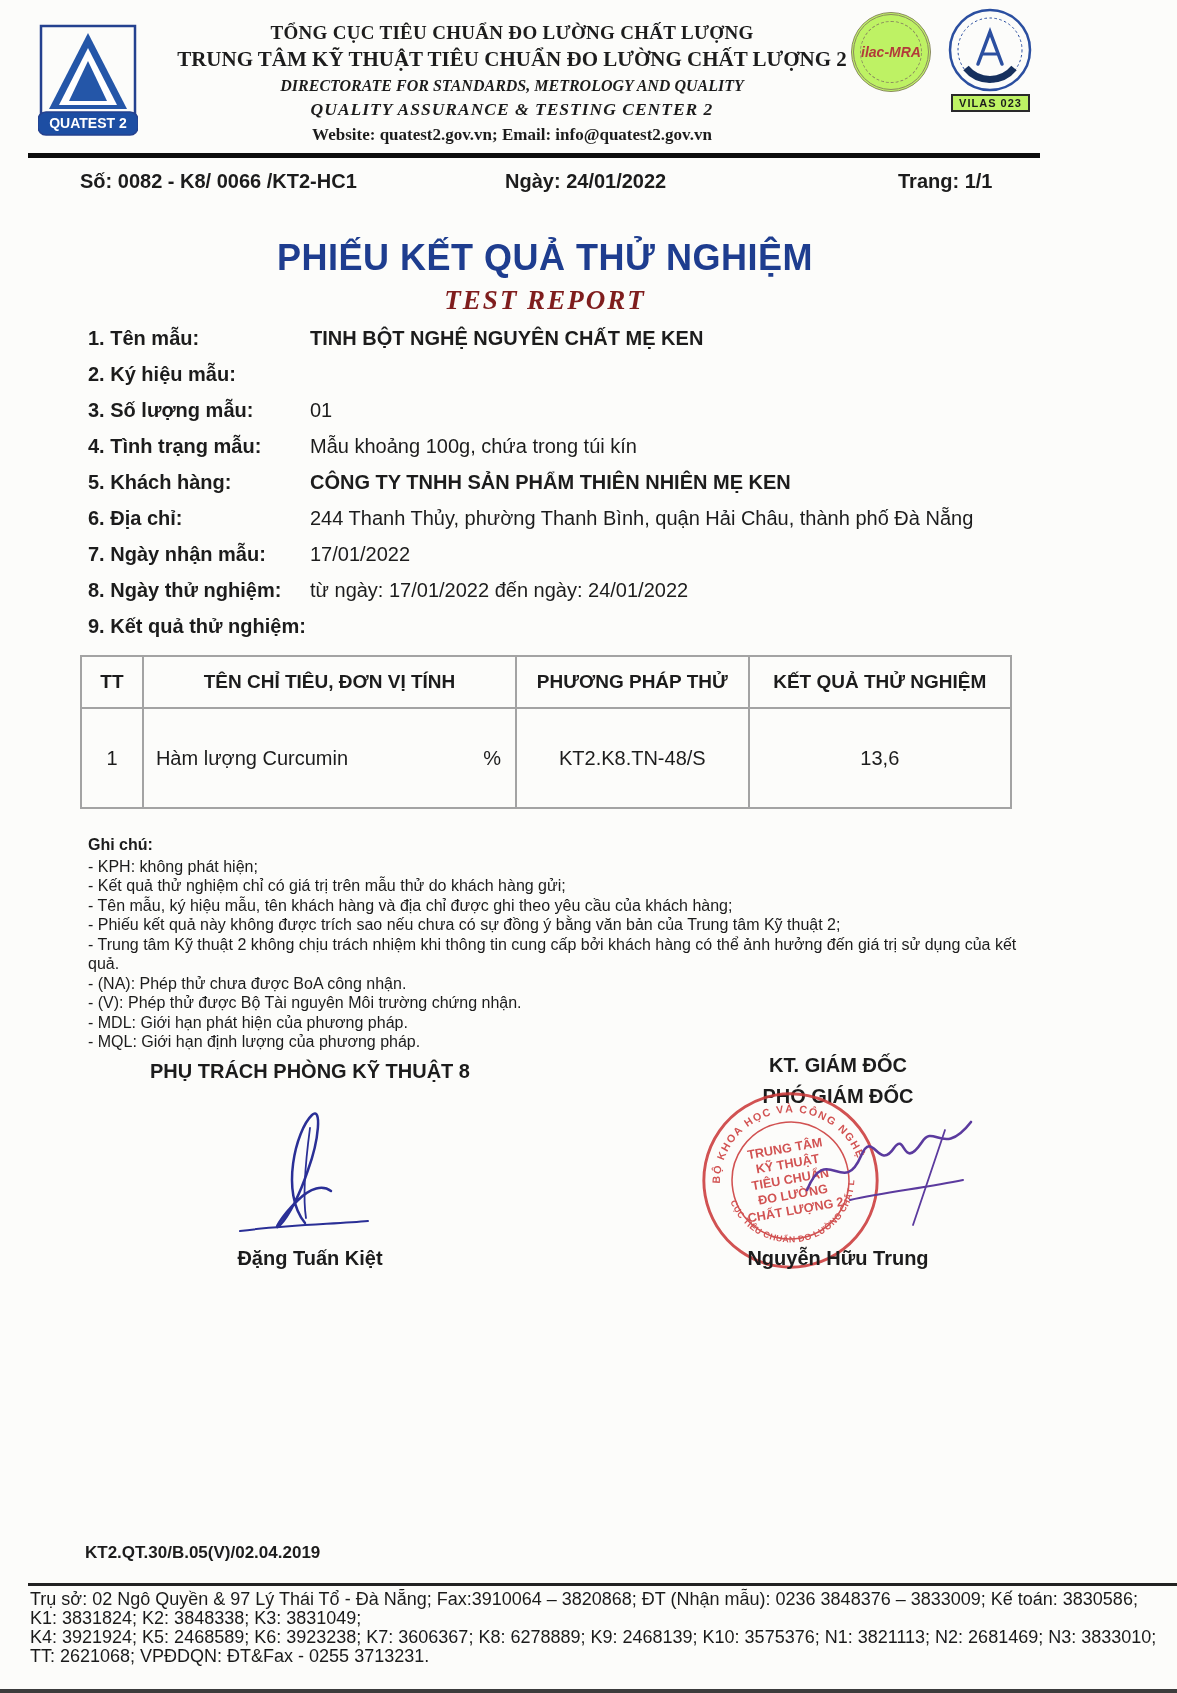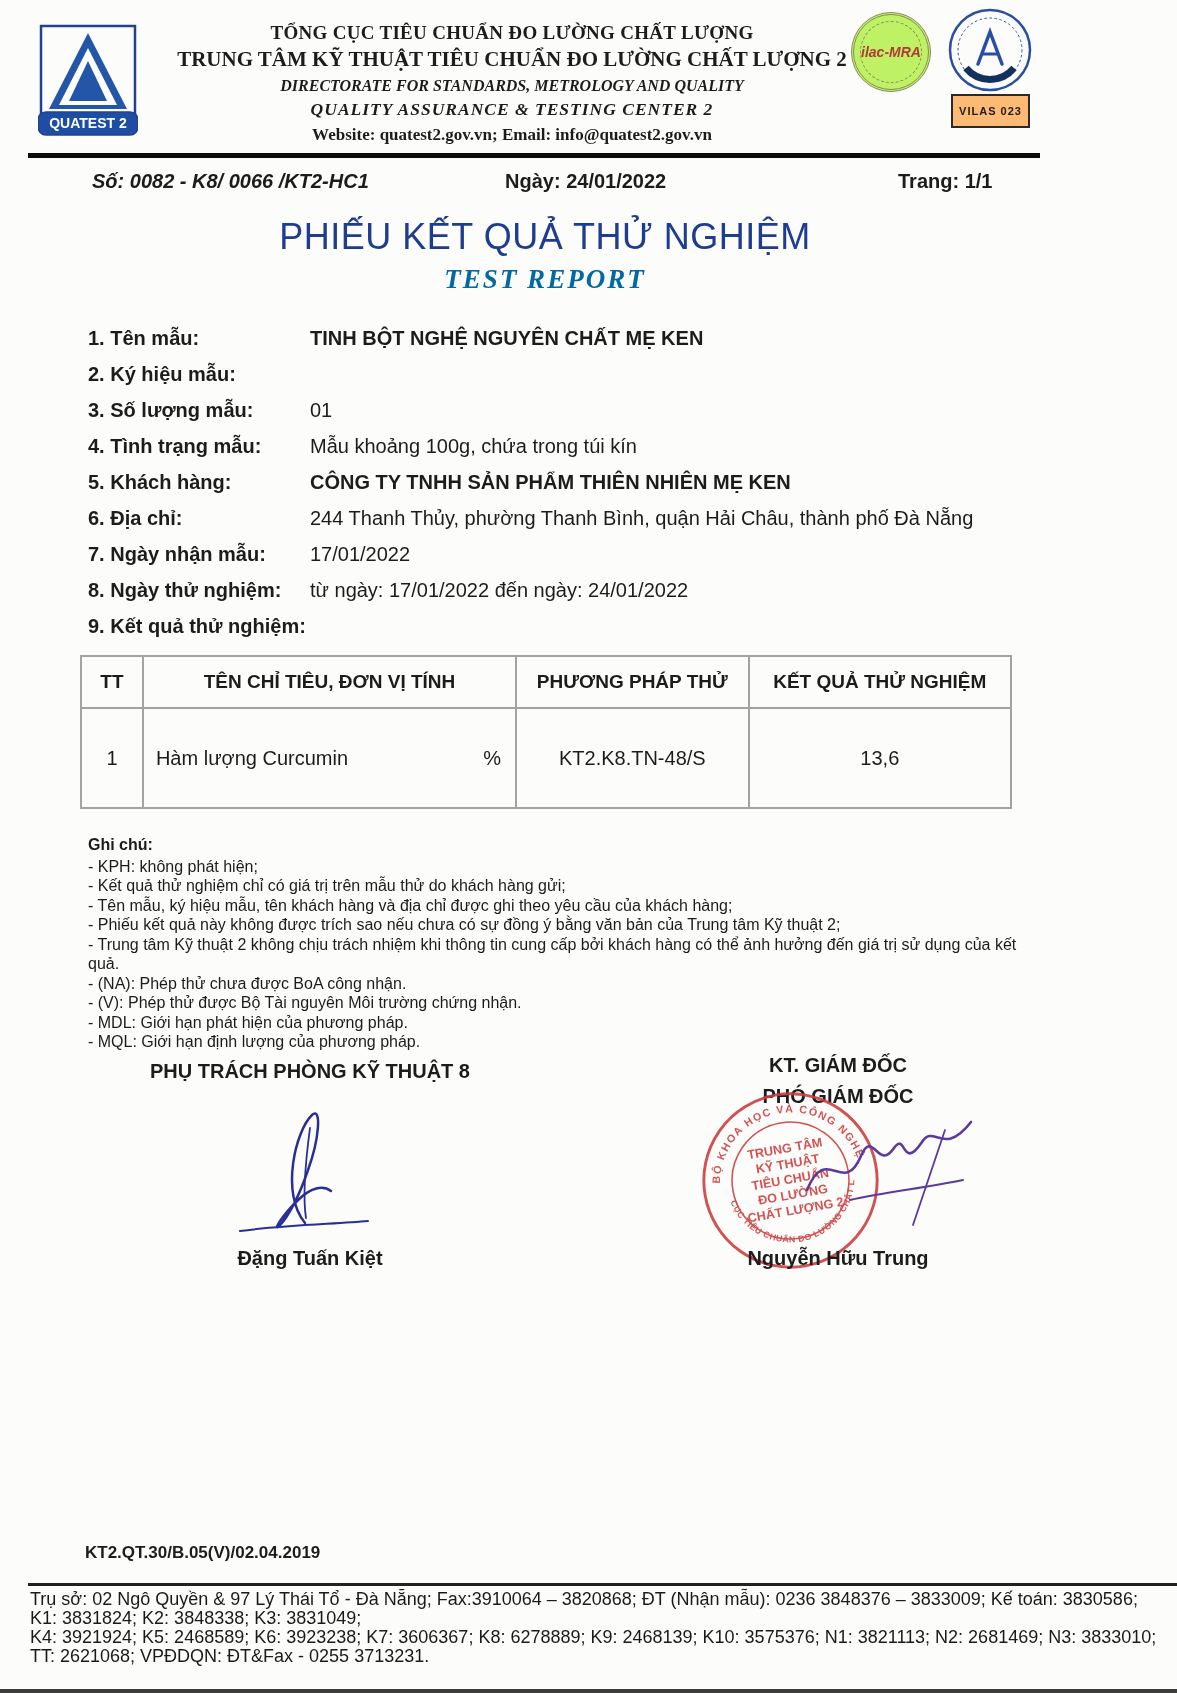--- a/index.html
+++ b/index.html
@@ -17,34 +17,34 @@
   .hl2 { font-size:21px; font-weight:bold; margin-top:3px; }
   .hl3 { font-size:16px; font-weight:bold; font-style:italic; margin-top:5px; }
   .hl4 { font-size:17.5px; font-weight:bold; font-style:italic; letter-spacing:1px; margin-top:4px; }
   .hl5 { font-size:17px; font-weight:bold; margin-top:5px; }
   .seal-ilac { position:absolute; left:851px; top:12px; width:80px; height:80px;
                border:3px double #8a8a60; border-radius:50%;
                display:flex; align-items:center; justify-content:center; background:#bef264; }
   .seal-ilac .ring { position:absolute; inset:6px; border:1px dashed #8a8a60; border-radius:50%; }
   .seal-ilac span { font-size:14px; font-weight:bold; color:#b23a3a; font-style:italic; }
   .seal-accred { position:absolute; left:948px; top:8px; width:84px; height:84px; }
-  .vilas-box { position:absolute; left:951px; top:94px; width:79px; height:34px;
-               border:2px solid #2a2a2a; background:#fdba74; display:flex; align-items:center;
+  .vilas-box { position:absolute; left:951px; top:94px; width:79px; height:18px;
+               border:2px solid #2a2a2a; background:#bef264; display:flex; align-items:center;
                justify-content:center; font-size:11px; font-weight:bold; letter-spacing:1px; }
   .rule { position:absolute; left:28px; top:153px; width:1012px; height:5px; background:#0d0d0d; }
   
   .meta { position:absolute; top:170px; left:0; width:100%; font-size:20px; font-weight:600; }
-  .meta .m-so   { position:absolute; left:92px;  top:0;font-style:italic; }
+  .meta .m-so   { position:absolute; left:80px;  top:0; }
   .meta .m-ngay { position:absolute; left:505px; top:0; }
   .meta .m-trang{ position:absolute; left:898px; top:0; }
   
   .title-block { position:absolute; top:216px; left:0; width:1090px; text-align:center; }
-  .title-main { font-size:36px; font-weight:normal; color:#1e3d8f; letter-spacing:.5px; }
+  .title-main { font-size:36px; font-weight:bold; color:#1e3d8f; letter-spacing:.5px;margin-top:21px; }
   .title-sub  { font-family:"Liberation Serif", serif; font-style:italic; font-weight:600;
-                font-size:27px; letter-spacing:2px; margin-top:6px; color:#0369a1; }
+                font-size:27px; letter-spacing:2px; margin-top:6px; color:#7f1d1d; }
   
   .fields { position:absolute; top:327px; left:88px; width:965px; }
   .field-row { display:flex; font-size:20px; line-height:23px; margin-bottom:13px; }
   .field-label { width:222px; flex-shrink:0; font-weight:600; }
   .field-value { flex:1; }
   .field-value.bold { font-weight:bold; }
   
   .results { position:absolute; top:655px; left:80px; width:932px; border-collapse:collapse; }
   .results th, .results td { border:2px solid #a3a3a3; }
   .results th { height:52px; font-size:19px; font-weight:bold; text-align:center; padding:0 6px; }

